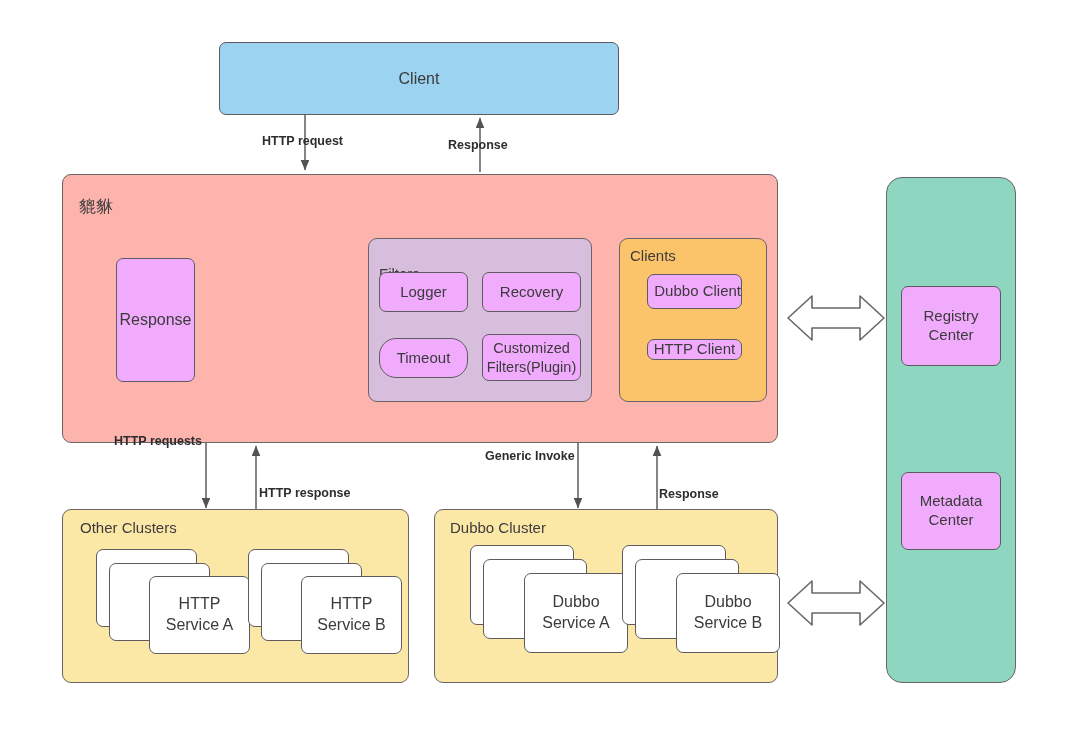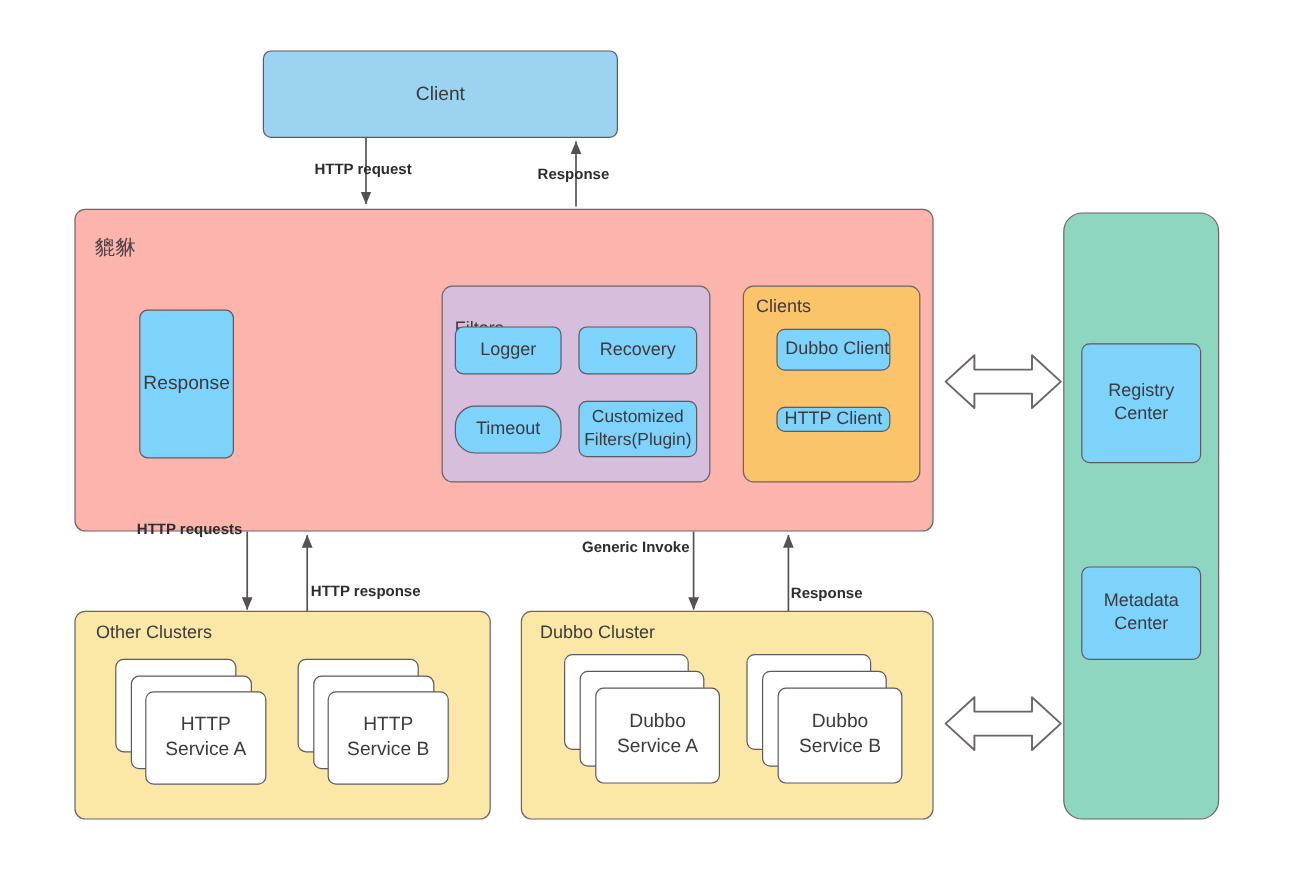--- a/index.html
+++ b/index.html
@@ -33,21 +33,21 @@
     box-sizing: border-box;
     border: 1.4px solid #6b6569;
     border-radius: 9px;
   }
   .panel-title {
     position: absolute;
     color: #3d3a3c;
     font-size: 15px;
     white-space: nowrap;
   }
-  .white { background: #7dd3fc; }
+  .white { background: #f0abfc; }
   .conn-label {
     position: absolute;
     font-size: 12.5px;
     font-weight: bold;
     color: #2f2c2e;
     white-space: nowrap;
   }
   .node-label {
     font-size: 16px;
   }
@@ -70,20 +70,21 @@
   }
   .stack .card.front {
     display: flex;
     align-items: center;
     justify-content: center;
     text-align: center;
     color: #3d3a3c;
     font-size: 16px;
     line-height: 1.3;
     white-space: pre-line;
+    margin-left: 28px;
   }
   .pixiu-title {
     position: absolute;
     font-size: 17px;
     color: #4a4246;
     white-space: nowrap;
   }
 </style>
 </head>
 <body>
@@ -117,21 +118,21 @@
 
     <line x1="578" y1="443" x2="578" y2="508" stroke="#555054" stroke-width="1.4" marker-end="url(#arrow)"></line>
 
     <line x1="657" y1="510" x2="657" y2="446" stroke="#555054" stroke-width="1.4" marker-end="url(#arrow)"></line>
 
     <path d="M788,318 L812,296 L812,308 L860,308 L860,296 L884,318 L860,340 L860,328 L812,328 L812,340 Z" fill="#ffffff" stroke="#6b6569" stroke-width="1.6" stroke-linejoin="round"></path>
 
     <path d="M788,603 L812,581 L812,593 L860,593 L860,581 L884,603 L860,625 L860,613 L812,613 L812,625 Z" fill="#ffffff" stroke="#6b6569" stroke-width="1.6" stroke-linejoin="round"></path>
   </svg>
 
-  <div class="box white node-label" style="left:219px; top:42px; width:296px; height:73px; background:#9BD3F0; font-size:16px;">
+  <div class="box white node-label" style="left:219px; top:42px; width:400px; height:73px; background:#9BD3F0; font-size:16px;">
     <span>Client</span>
   </div>
 
   <div class="panel" style="left:62px; top:174px; width:716px; height:269px; background:#FCB4AC;">
   </div>
   <div class="pixiu-title" style="left:79px; top:195px;">貔貅</div>
 
   <div class="box white node-label" style="left:116px; top:258px; width:79px; height:124px;">
     <span>Response</span>
   </div>
@@ -205,21 +206,21 @@
     <div class="card" style="left:0px; top:0px; width:104px; height:80px;"></div>
     <div class="card" style="left:13px; top:14px; width:104px; height:80px;"></div>
     <div class="card front" style="left:26px; top:28px; width:104px; height:80px;">
       <span>Dubbo
 Service B</span>
     </div>
   </div>
 
   <div class="panel" style="left:886px; top:177px; width:130px; height:506px; background:#8FD6C1; border-radius:16px;">
   </div>
-  <div class="box white node-label" style="left:901px; top:286px; width:100px; height:100px; font-size:15px;">
+  <div class="box white node-label" style="left:901px; top:286px; width:100px; height:80px; font-size:15px;">
     <span>Registry
 Center</span>
   </div>
   <div class="box white node-label" style="left:901px; top:472px; width:100px; height:78px; font-size:15px;">
     <span>Metadata
 Center</span>
   </div>
 
   <div class="conn-label" style="left:262px; top:134px;">HTTP request</div>
   <div class="conn-label" style="left:448px; top:138px;">Response</div>

